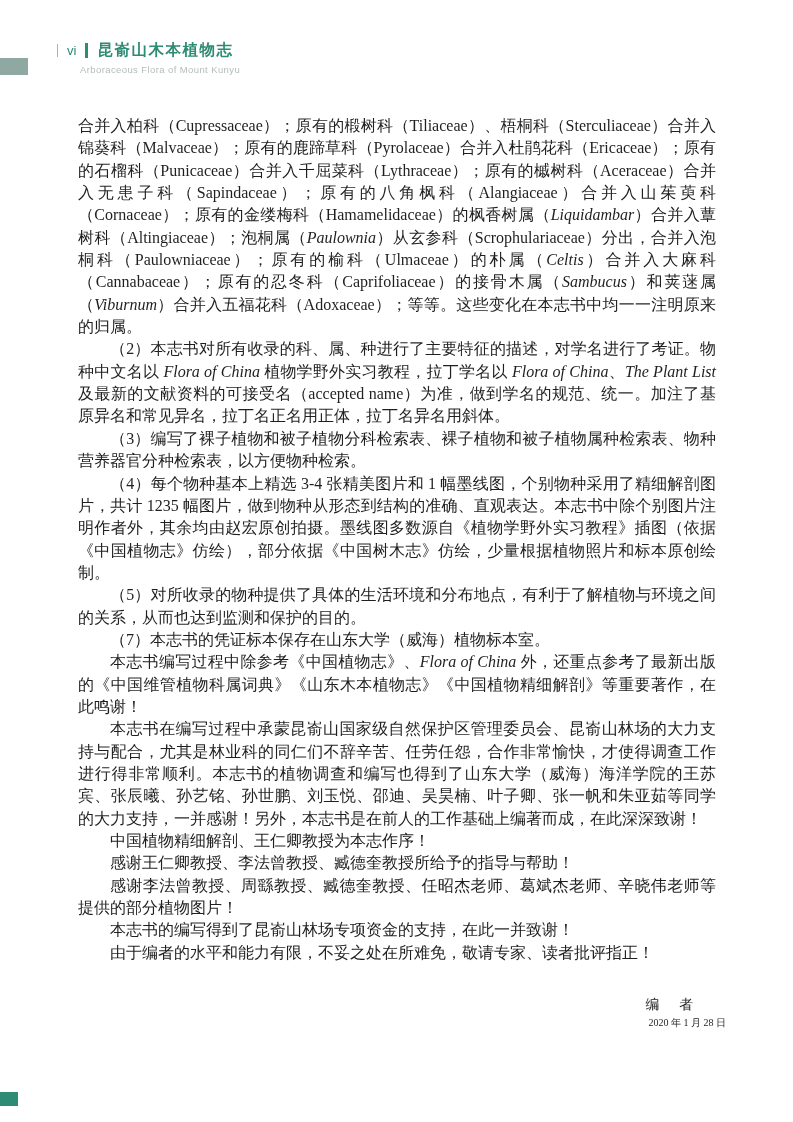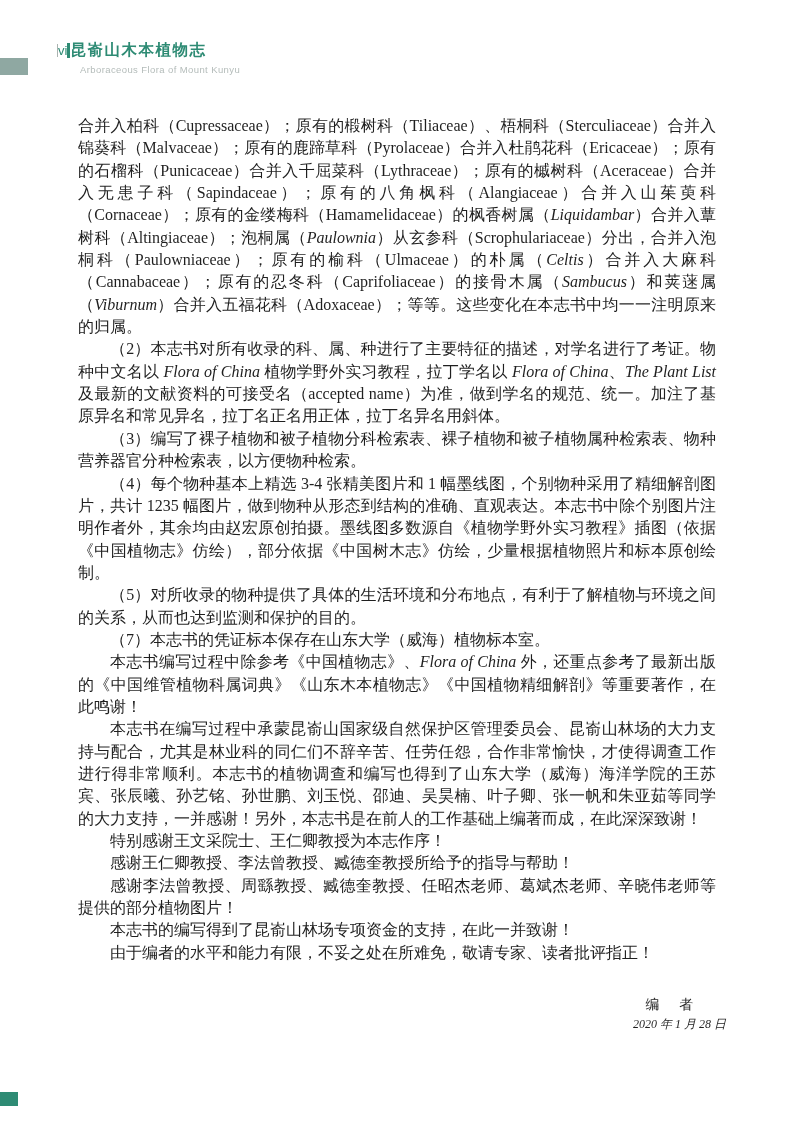--- a/index.html
+++ b/index.html
@@ -9,21 +9,21 @@
     width: 793px;
     height: 1122px;
     margin: 0 auto;
     background: #ffffff;
     overflow: hidden;
     font-family: "Liberation Serif", serif;
     color: var(--ink);
   }
   
   .header { position: absolute; top: 41px; left: 37px; }
-  .header-line1 { display: flex; align-items: center; height: 18px; padding-left: 20px; }
+  .header-line1 { display: flex; align-items: center; gap: 9px; height: 18px; padding-left: 20px; }
   .thin-divider { width: 1px; height: 13px; background: #aab3b0; }
   .page-num {
     font-family: "Liberation Sans", sans-serif;
     font-size: 13px; color: var(--accent);
   }
   .accent-bar { width: 3px; height: 15px; background: var(--accent); }
   .title-cn {
     font-family: "Liberation Sans", sans-serif;
     font-weight: bold; font-size: 15.5px; color: var(--accent);
     letter-spacing: 1.5px;
@@ -45,21 +45,21 @@
   }
   .para { margin: 0; }
   .para.indent { text-indent: 2em; }
   .latin-italic { font-style: italic; }
   
   .signature {
     position: absolute; top: 996px; left: 88px; width: 638px;
     text-align: right; font-size: 13.8px; color: var(--ink);
   }
   .editor { padding-right: 30px; letter-spacing: 3px; }
-  .date { margin-top: 2px; font-size: 12px; font-style: italic; }
+  .date { margin-top: 2px; font-size: 10px; }
   
   .corner-mark {
     position: absolute; left: 0; top: 1092px;
     width: 18px; height: 14px; background: var(--accent);
   }
 </style>
 </head>
 <body>
 
 <div class="page">
@@ -78,21 +78,21 @@
 
   <div class="body-text">
       <p class="para"><span>合并入柏科（Cupressaceae）；原有的椴树科（Tiliaceae）、梧桐科（Sterculiaceae）合并入锦葵科（Malvaceae）；原有的鹿蹄草科（Pyrolaceae）合并入杜鹃花科（Ericaceae）；原有的石榴科（Punicaceae）合并入千屈菜科（Lythraceae）；原有的槭树科（Aceraceae）合并入无患子科（Sapindaceae）；原有的八角枫科（Alangiaceae）合并入山茱萸科（Cornaceae）；原有的金缕梅科（Hamamelidaceae）的枫香树属（</span><span class="latin-italic">Liquidambar</span><span>）合并入蕈树科（Altingiaceae）；泡桐属（</span><span class="latin-italic">Paulownia</span><span>）从玄参科（Scrophulariaceae）分出，合并入泡桐科（Paulowniaceae）；原有的榆科（Ulmaceae）的朴属（</span><span class="latin-italic">Celtis</span><span>）合并入大麻科（Cannabaceae）；原有的忍冬科（Caprifoliaceae）的接骨木属（</span><span class="latin-italic">Sambucus</span><span>）和荚蒾属（</span><span class="latin-italic">Viburnum</span><span>）合并入五福花科（Adoxaceae）；等等。这些变化在本志书中均一一注明原来的归属。</span></p>
       <p class="para indent"><span>（2）本志书对所有收录的科、属、种进行了主要特征的描述，对学名进行了考证。物种中文名以 </span><span class="latin-italic">Flora of China</span><span> 植物学野外实习教程，拉丁学名以 </span><span class="latin-italic">Flora of China</span><span>、</span><span class="latin-italic">The Plant List</span><span> 及最新的文献资料的可接受名（accepted name）为准，做到学名的规范、统一。加注了基原异名和常见异名，拉丁名正名用正体，拉丁名异名用斜体。</span></p>
       <p class="para indent"><span>（3）编写了裸子植物和被子植物分科检索表、裸子植物和被子植物属种检索表、物种营养器官分种检索表，以方便物种检索。</span></p>
       <p class="para indent"><span>（4）每个物种基本上精选 3-4 张精美图片和 1 幅墨线图，个别物种采用了精细解剖图片，共计 1235 幅图片，做到物种从形态到结构的准确、直观表达。本志书中除个别图片注明作者外，其余均由赵宏原创拍摄。墨线图多数源自《植物学野外实习教程》插图（依据《中国植物志》仿绘），部分依据《中国树木志》仿绘，少量根据植物照片和标本原创绘制。</span></p>
       <p class="para indent"><span>（5）对所收录的物种提供了具体的生活环境和分布地点，有利于了解植物与环境之间的关系，从而也达到监测和保护的目的。</span></p>
       <p class="para indent"><span>（7）本志书的凭证标本保存在山东大学（威海）植物标本室。</span></p>
       <p class="para indent"><span>本志书编写过程中除参考《中国植物志》、</span><span class="latin-italic">Flora of China</span><span> 外，还重点参考了最新出版的《中国维管植物科属词典》《山东木本植物志》《中国植物精细解剖》等重要著作，在此鸣谢！</span></p>
       <p class="para indent"><span>本志书在编写过程中承蒙昆嵛山国家级自然保护区管理委员会、昆嵛山林场的大力支持与配合，尤其是林业科的同仁们不辞辛苦、任劳任怨，合作非常愉快，才使得调查工作进行得非常顺利。本志书的植物调查和编写也得到了山东大学（威海）海洋学院的王苏宾、张辰曦、孙艺铭、孙世鹏、刘玉悦、邵迪、吴昊楠、叶子卿、张一帆和朱亚茹等同学的大力支持，一并感谢！另外，本志书是在前人的工作基础上编著而成，在此深深致谢！</span></p>
-      <p class="para indent"><span>特别感谢王文采院士、王仁卿教授为本志作序！</span></p>
+      <p class="para indent"><span>中国植物精细解剖、王仁卿教授为本志作序！</span></p>
       <p class="para indent"><span>感谢王仁卿教授、李法曾教授、臧德奎教授所给予的指导与帮助！</span></p>
       <p class="para indent"><span>感谢李法曾教授、周繇教授、臧德奎教授、任昭杰老师、葛斌杰老师、辛晓伟老师等提供的部分植物图片！</span></p>
       <p class="para indent"><span>本志书的编写得到了昆嵛山林场专项资金的支持，在此一并致谢！</span></p>
       <p class="para indent"><span>由于编者的水平和能力有限，不妥之处在所难免，敬请专家、读者批评指正！</span></p>
     </div>
 
   <div class="signature">
     <div class="editor">编　者</div>
     <div class="date">2020 年 1 月 28 日</div>
   </div>

